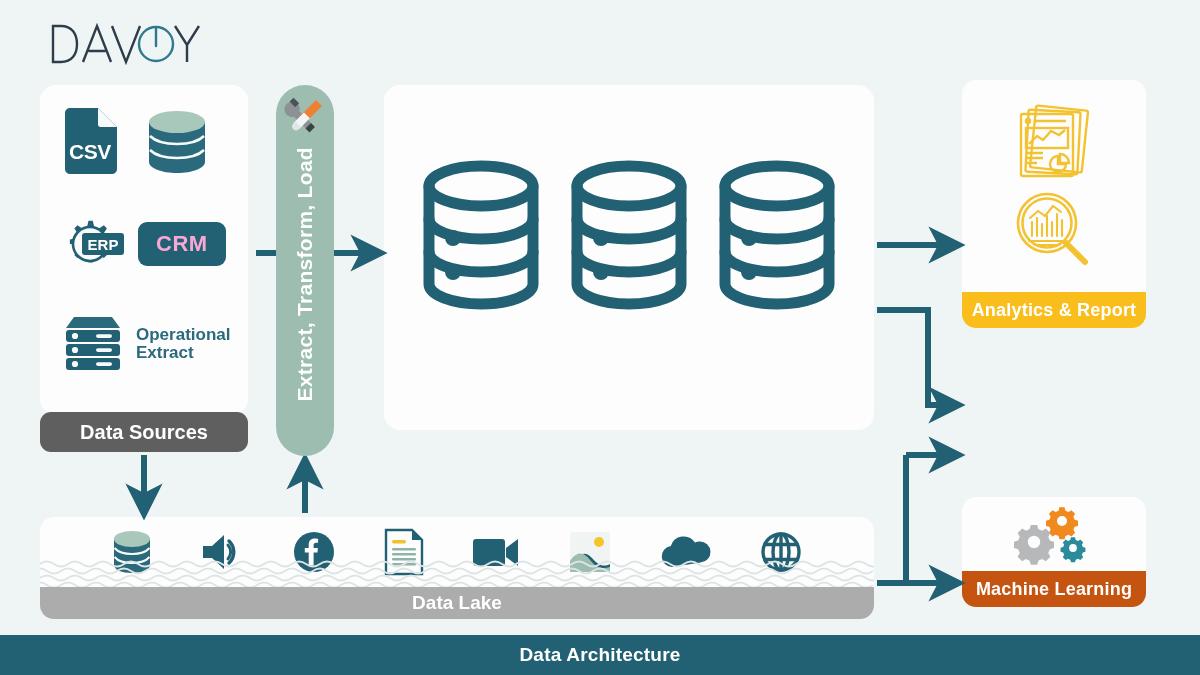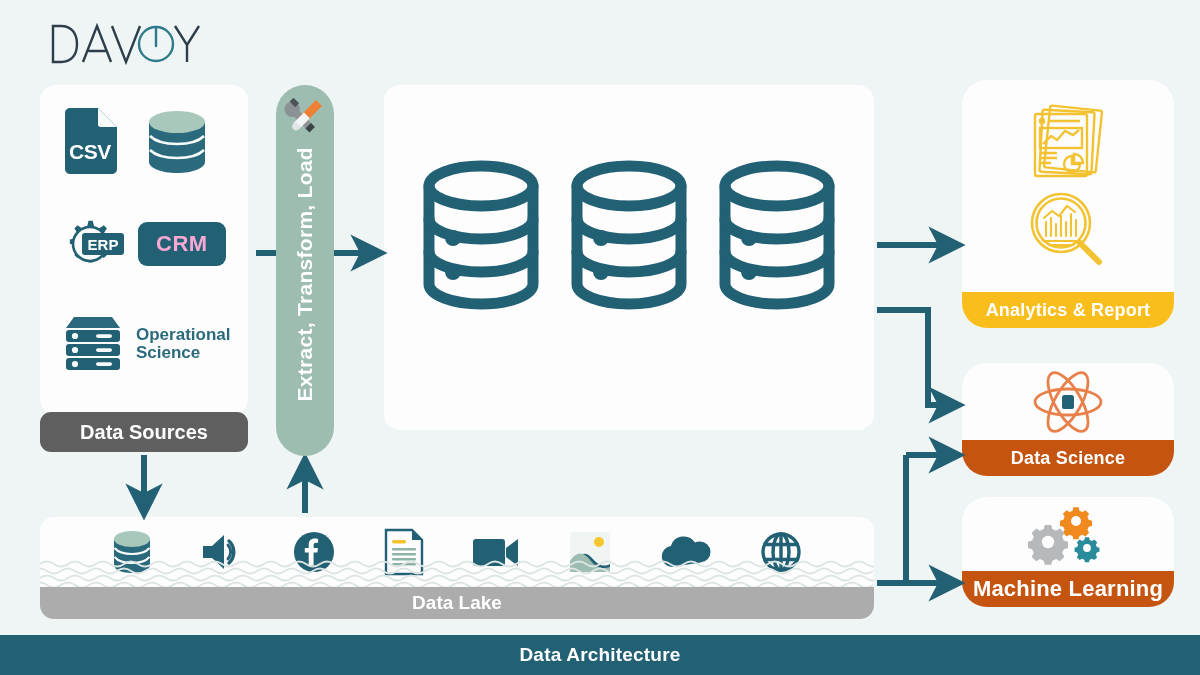--- a/index.html
+++ b/index.html
@@ -90,31 +90,31 @@
     z-index:3; pointer-events:none;
   }
   #data-lake-label {
     position:absolute; left:40px; top:587px; width:834px; height:32px;
     background:#ACACAC; border-radius:0 0 14px 14px;
     color:#fff; font-size:19px; font-weight:700;
     display:flex; align-items:center; justify-content:center;
   }
 
   
-  .out-panel { width:212px; border-radius:25px; left:962px; }
+  .out-panel { width:184px; border-radius:14px; left:962px; }
   #analytics { top:80px; height:248px; }
   #analytics .panel-label { height:36px; background:#F9BE1C; font-size:18px; color:#fff; }
   #analytics .out-icons { height:212px; flex-direction:column; gap:6px; }
 
   #data-science { top:363px; height:113px; }
   #data-science .panel-label { height:36px; background:#C4540F; font-size:18px; }
   #data-science .out-icons { height:77px; }
 
   #machine-learning { top:497px; height:110px; }
-  #machine-learning .panel-label { height:36px; background:#C4540F; font-size:22px; }
+  #machine-learning .panel-label { height:36px; background:#C4540F; font-size:18px; }
   #machine-learning .out-icons { height:74px; }
 
   .out-icons { display:flex; align-items:center; justify-content:center; }
 
   
   #connectors { position:absolute; inset:0; z-index:1; pointer-events:none; }
 
   
   #footer-bar {
     position:absolute; left:0; right:0; bottom:0; height:40px;
@@ -217,21 +217,21 @@
           <circle cx="13" cy="21" r="3.1"></circle>
             <rect x="34" y="19.3" width="16" height="3.6" rx="1.8"></rect>
           <circle cx="13" cy="35" r="3.1"></circle>
             <rect x="34" y="33.3" width="16" height="3.6" rx="1.8"></rect>
           <circle cx="13" cy="49" r="3.1"></circle>
             <rect x="34" y="47.3" width="16" height="3.6" rx="1.8"></rect>
         </g>
       </svg>
       <div class="op-text">
         <div>Operational</div>
-        <div>Science</div>
+        <div>Extract</div>
       </div>
     </div>
   </div>
   <div id="data-sources-label">Data Sources</div>
 
   <div id="etl">
     <svg id="etl-icon" width="48" height="48" viewBox="0 0 48 48">
 
       <path d="M9,9 a7.2,7.2 0 0 1 9.3,9.3 L33,32.8 l-5.4,5.4 L13,23.7 A7.2,7.2 0 0 1 9,9 Z" fill="#8C9196"></path>
       <path d="M8.6,8.6 l5.6,5.6 l3.9,-3.9 l-5.6,-5.6 Z" fill="#4A5358"></path>
@@ -386,33 +386,20 @@
           <line x1="51" y1="48" x2="51" y2="32"></line>
           <polyline points="19,30 27,23 34,28 42,18 50,24"></polyline>
           <line x1="18" y1="53" x2="54" y2="53"></line>
           <line x1="24" y1="57" x2="48" y2="57"></line>
         </g>
       </svg>
     </div>
     <div class="panel-label">Analytics &amp; Report</div>
   </div>
 
-  <div class="panel out-panel" id="data-science">
-    <div class="out-icons">
-      <svg width="74" height="68" viewBox="0 0 74 68">
-        <g fill="none" stroke="#E8804A" stroke-width="2.8">
-          <ellipse cx="37" cy="34" rx="33" ry="13"></ellipse>
-          <ellipse cx="37" cy="34" rx="33" ry="13" transform="rotate(60 37 34)"></ellipse>
-          <ellipse cx="37" cy="34" rx="33" ry="13" transform="rotate(120 37 34)"></ellipse>
-        </g>
-        <rect x="31" y="27" width="12" height="14" rx="2.6" fill="#226074"></rect>
-      </svg>
-    </div>
-    <div class="panel-label">Data Science</div>
-  </div>
 
   <div class="panel out-panel" id="machine-learning">
     <div class="out-icons">
       <svg width="92" height="66" viewBox="0 0 92 66">
 
         <g transform="translate(54,20)" fill="#F08A1E">
           <path d="M-3.6,-19 l7.2,0 l1.2,4.6 l4.2,1.8 l4.1,-2.4 l5.1,5.1 l-2.4,4.1 l1.8,4.2 l4.6,1.2 l0,7.2 l-4.6,1.2 l-1.8,4.2 l2.4,4.1 l-5.1,5.1 l-4.1,-2.4 l-4.2,1.8 l-1.2,4.6 l-7.2,0 l-1.2,-4.6 l-4.2,-1.8 l-4.1,2.4 l-5.1,-5.1 l2.4,-4.1 l-1.8,-4.2 l-4.6,-1.2 l0,-7.2 l4.6,-1.2 l1.8,-4.2 l-2.4,-4.1 l5.1,-5.1 l4.1,2.4 l4.2,-1.8 Z" transform="scale(0.72)"></path>
           <circle cx="0" cy="0" r="5" fill="#FDFDFE"></circle>
         </g>
 

